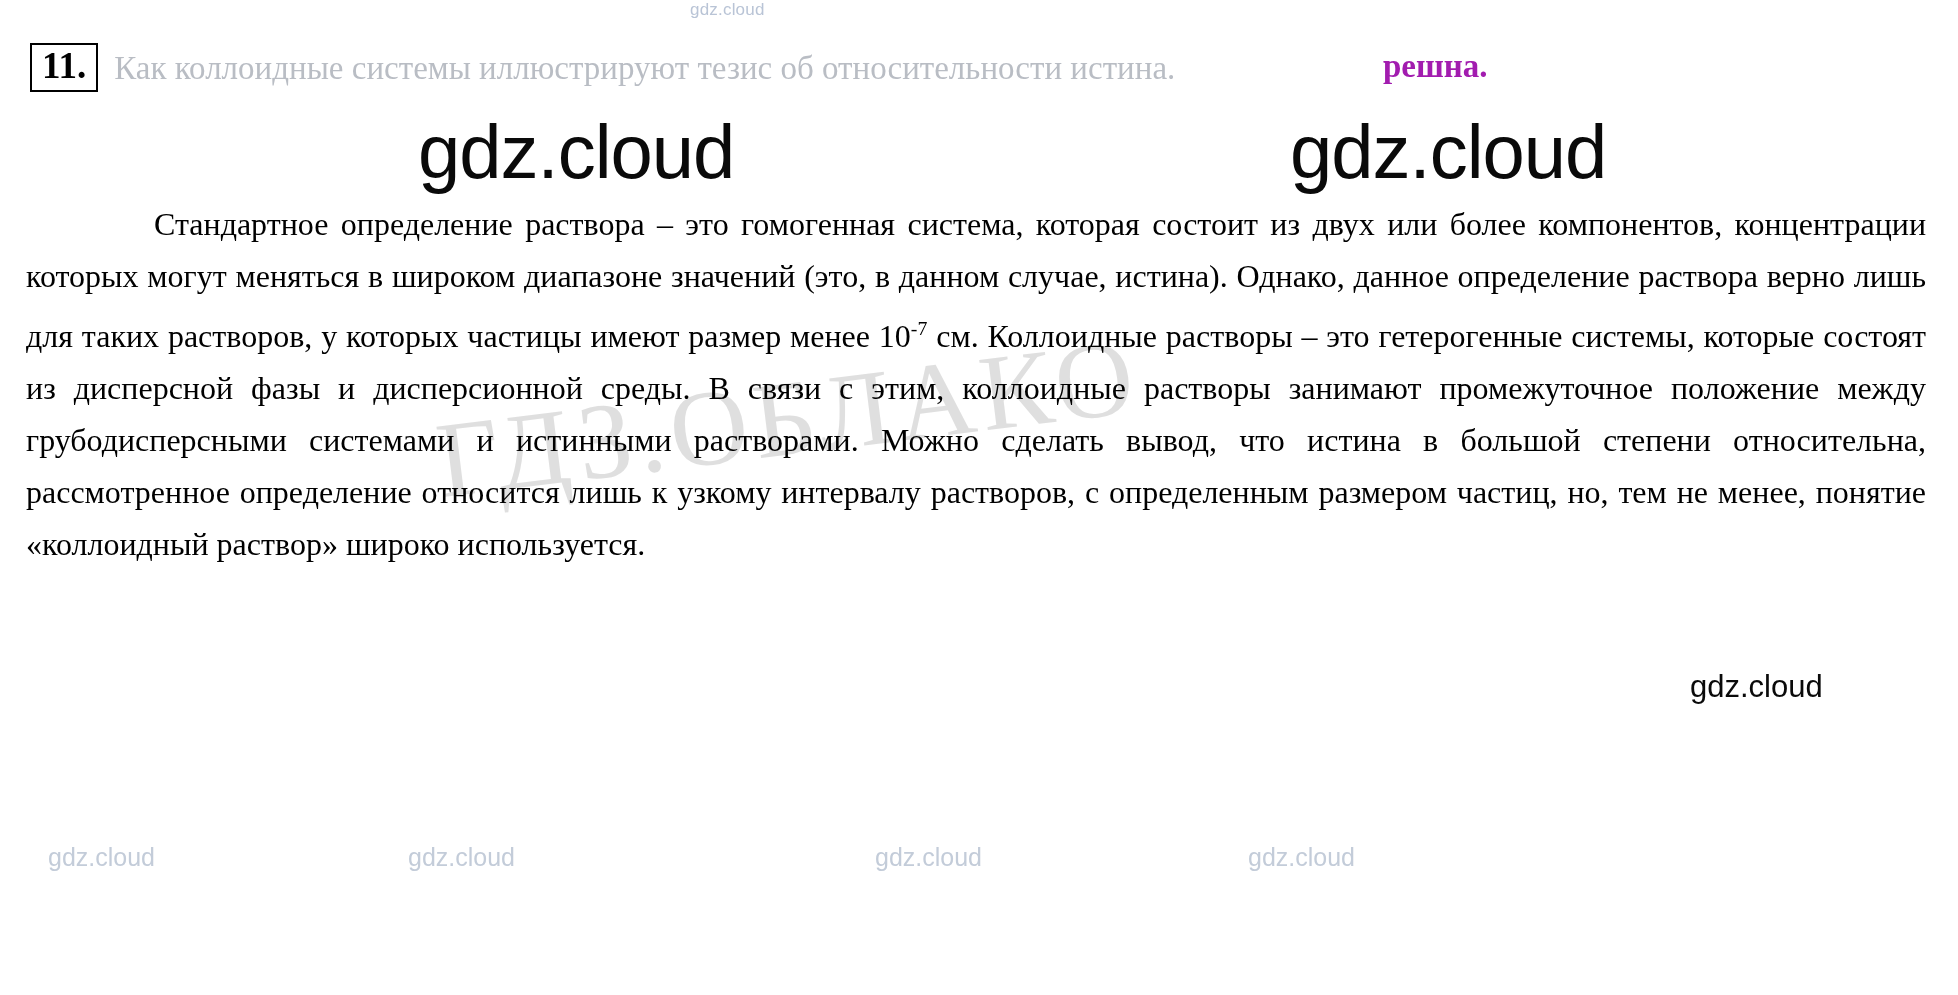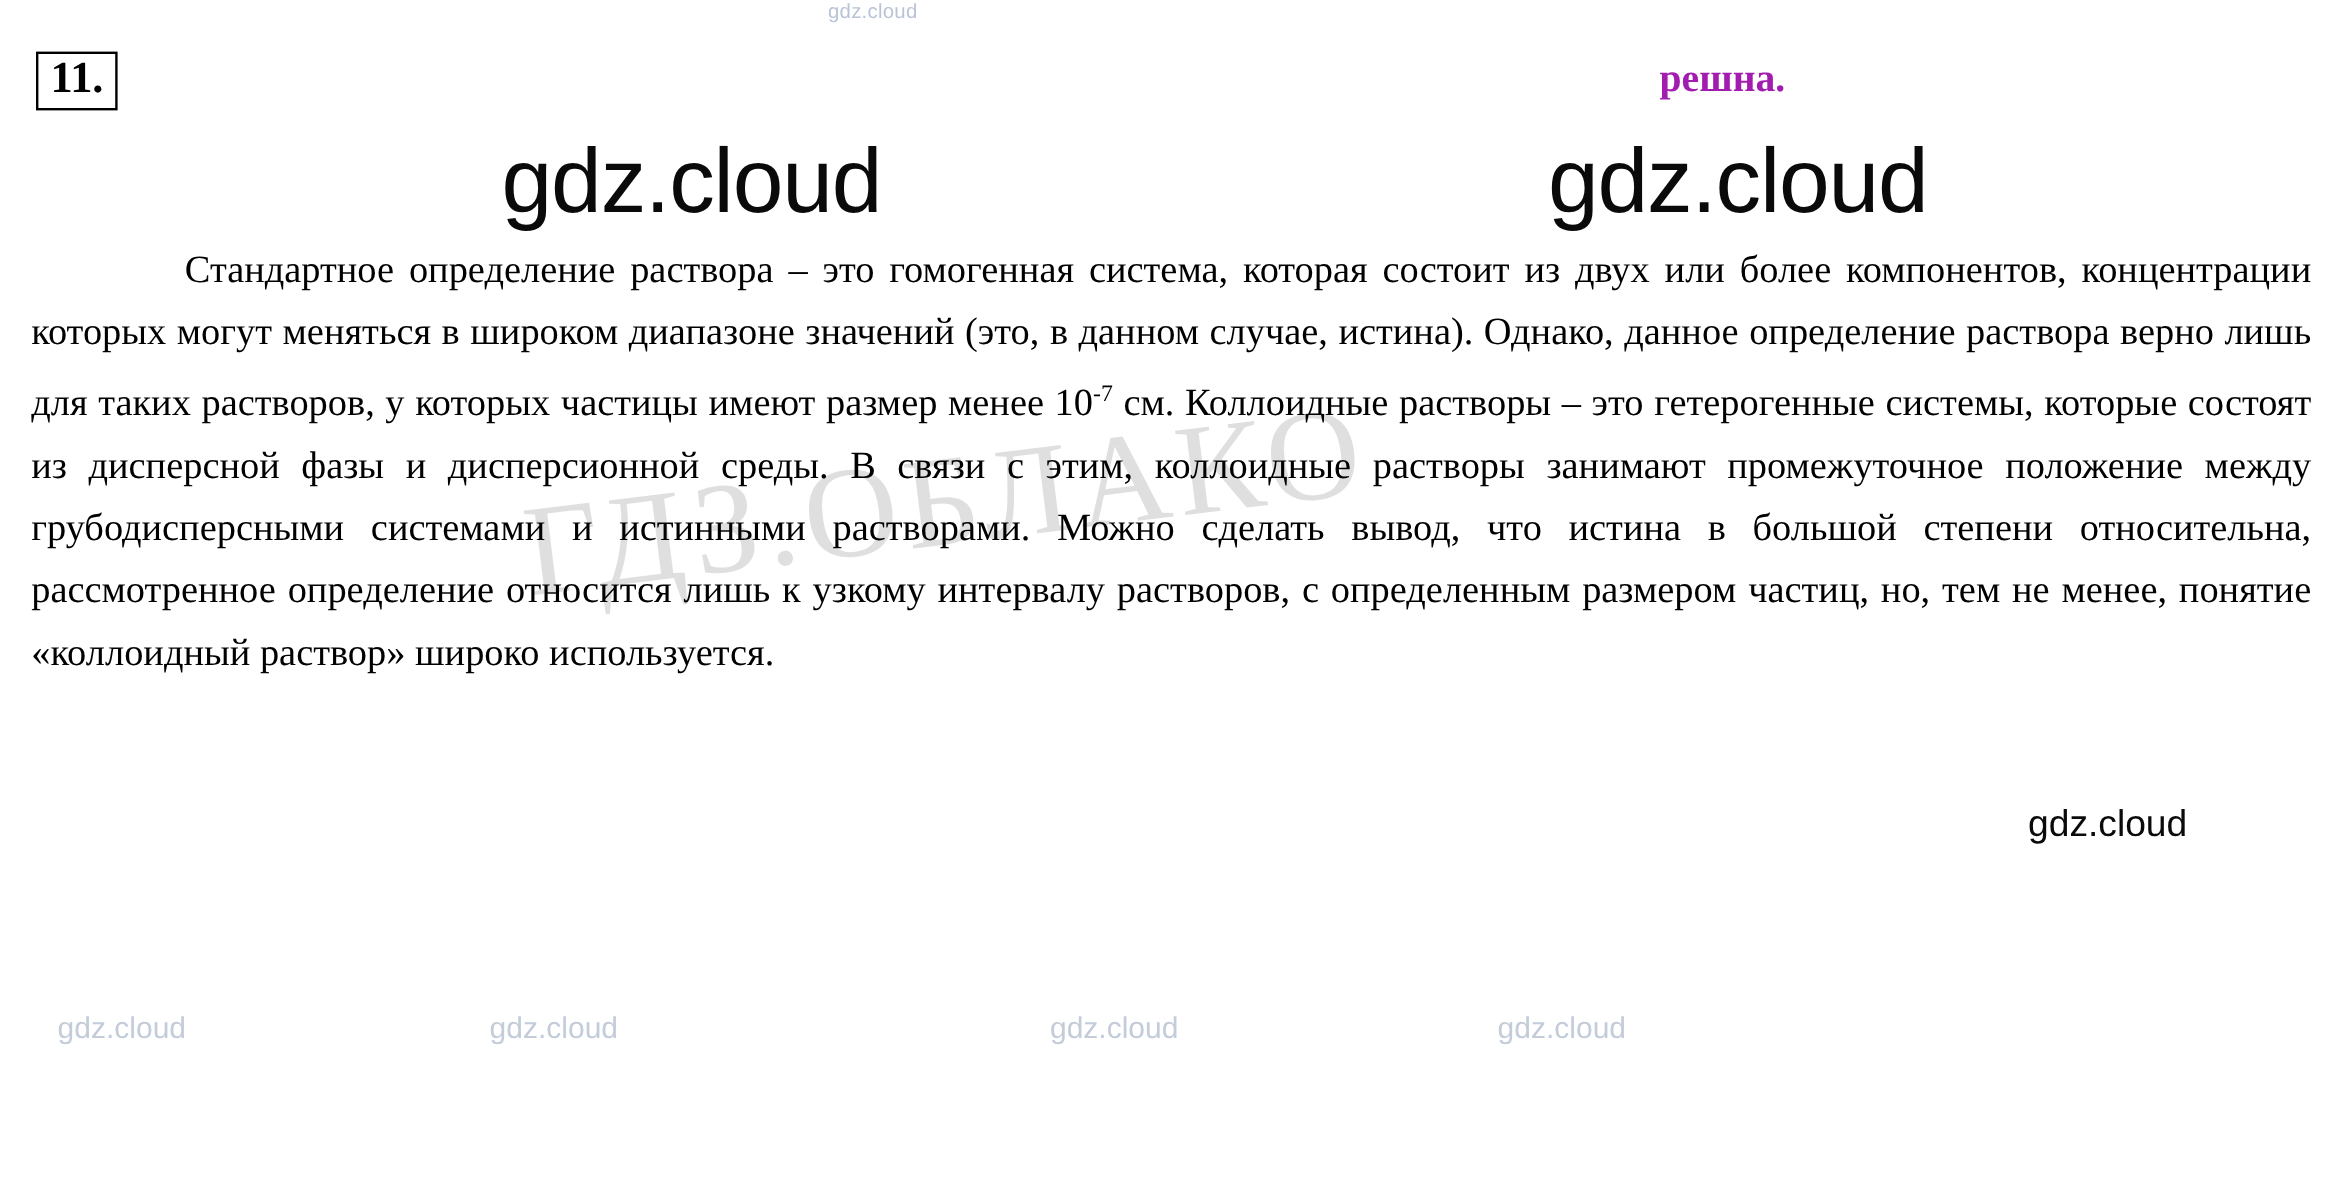--- a/index.html
+++ b/index.html
@@ -128,20 +128,21 @@
   .wm-row.c { left: 875px; }
   .wm-row.d { left: 1248px; }
 </style>
 </head>
 <body>
 
 <div class="wm-top">gdz.cloud</div>
 
 <div class="q-head">
   <div class="q-num">11.</div>
+  <div class="q-text">Как коллоидные системы иллюстрируют тезис об относительности истина.</div>
 </div>
 <div class="q-tail">решна.</div>
 
 <div class="wm-big left">gdz.cloud</div>
 <div class="wm-big right">gdz.cloud</div>
 
 <div class="wm-ghost">ГДЗ.ОБЛАКО</div>
 
 <div class="answer">
   <span>Стандартное определение раствора – это гомогенная система, которая состоит из двух или более компонентов, концентрации которых могут меняться в широком диапазоне значений (это, в данном случае, истина). Однако, данное определение раствора верно лишь для таких растворов, у которых частицы имеют размер менее 10</span><sup>-7</sup><span> см. Коллоидные растворы – это гетерогенные системы, которые состоят из дисперсной фазы и дисперсионной среды. В связи с этим, коллоидные растворы занимают промежуточное положение между грубодисперсными системами и</span> <span>истинными растворами.  Можно сделать вывод, что истина в большой степени относительна, рассмотренное определение относится лишь к узкому интервалу растворов, с определенным размером частиц, но, тем не менее, понятие «коллоидный раствор» широко используется.</span>

